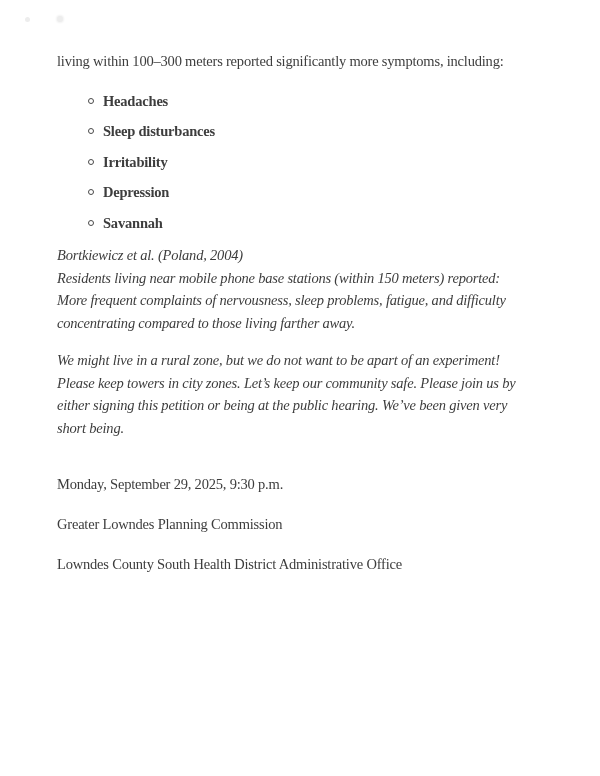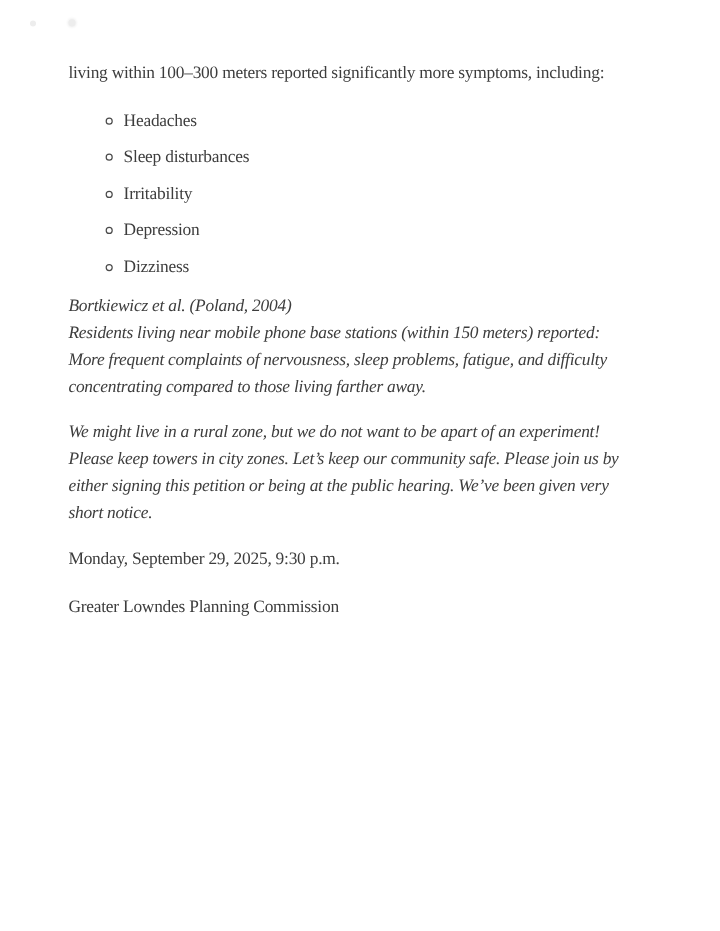--- a/index.html
+++ b/index.html
@@ -28,40 +28,41 @@
   .line {
     font-size: 14.5px;
     line-height: 22.5px;
     letter-spacing: -0.2px;
     white-space: nowrap;
   }
   .intro { margin-bottom: 17px; }
   .symptom-list {
     list-style: none;
     margin: 0 0 10px 31px;
+    font-weight: bold;
   }
   .symptom-list li {
     display: flex;
     align-items: center;
     font-size: 14.5px;
     line-height: 22.5px;
     letter-spacing: -0.2px;
     margin-bottom: 8px;
   }
   .bullet {
     display: inline-block;
     width: 6px;
     height: 6px;
     border: 1.2px solid #4a4a4a;
     border-radius: 50%;
     margin-right: 9px;
     flex: 0 0 auto;
   }
   .para { margin-bottom: 15px; font-style: italic; }
-  .para-appeal { margin-bottom: 16px; }
+  .para-appeal { margin-bottom: 34px; }
   .single { margin-bottom: 17.5px; }
 </style>
 </head>
 <body>
 
 <div class="page">
 
   <div class="artifact artifact-1"></div>
   <div class="artifact artifact-2"></div>
 
@@ -79,38 +80,39 @@
     <li>
       <span class="bullet"></span>
       <span>Irritability</span>
     </li>
     <li>
       <span class="bullet"></span>
       <span>Depression</span>
     </li>
     <li>
       <span class="bullet"></span>
-      <span>Dizziness</span>
+      <span>Savannah</span>
     </li>
   </ul>
 
   <div class="para">
     <div class="line">Bortkiewicz et al. (Poland, 2004)</div>
     <div class="line">Residents living near mobile phone base stations (within 150 meters) reported:</div>
     <div class="line">More frequent complaints of nervousness, sleep problems, fatigue, and difficulty</div>
     <div class="line">concentrating compared to those living farther away.</div>
   </div>
 
   <div class="para para-appeal">
     <div class="line">We might live in a rural zone, but we do not want to be apart of an experiment!</div>
     <div class="line">Please keep towers in city zones. Let’s keep our community safe. Please join us by</div>
     <div class="line">either signing this petition or being at the public hearing. We’ve been given very</div>
-    <div class="line">short notice.</div>
+    <div class="line">short being.</div>
   </div>
 
 
   <div class="line single">Monday, September 29, 2025, 9:30 p.m.</div>
 
   <div class="line single">Greater Lowndes Planning Commission</div>
 
+  <div class="line single">Lowndes County South Health District Administrative Office</div>
 
 
 </div>
 
 </body></html>

